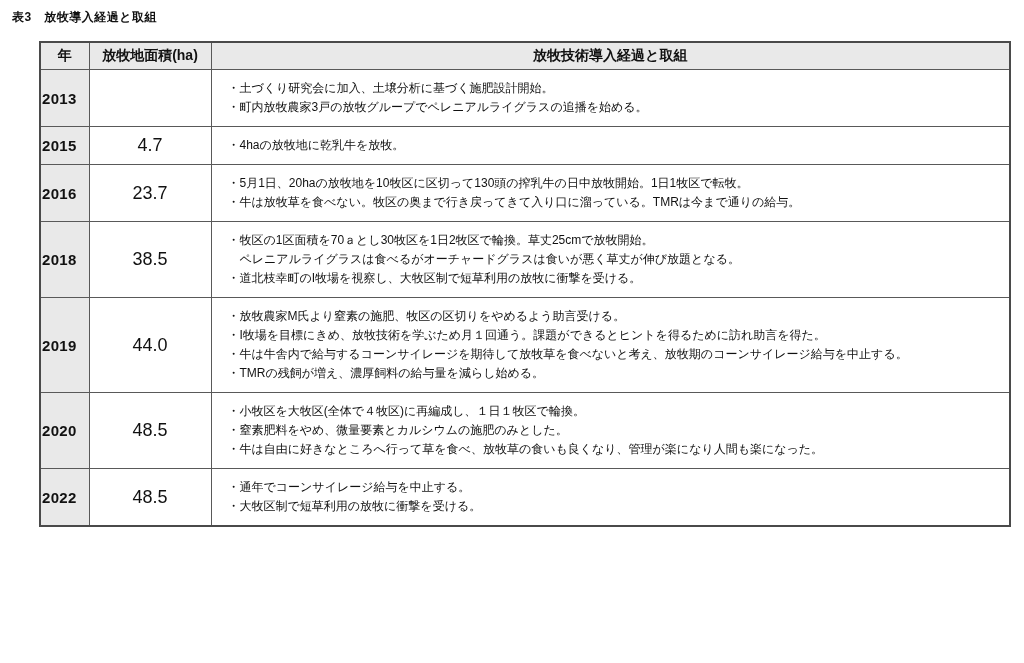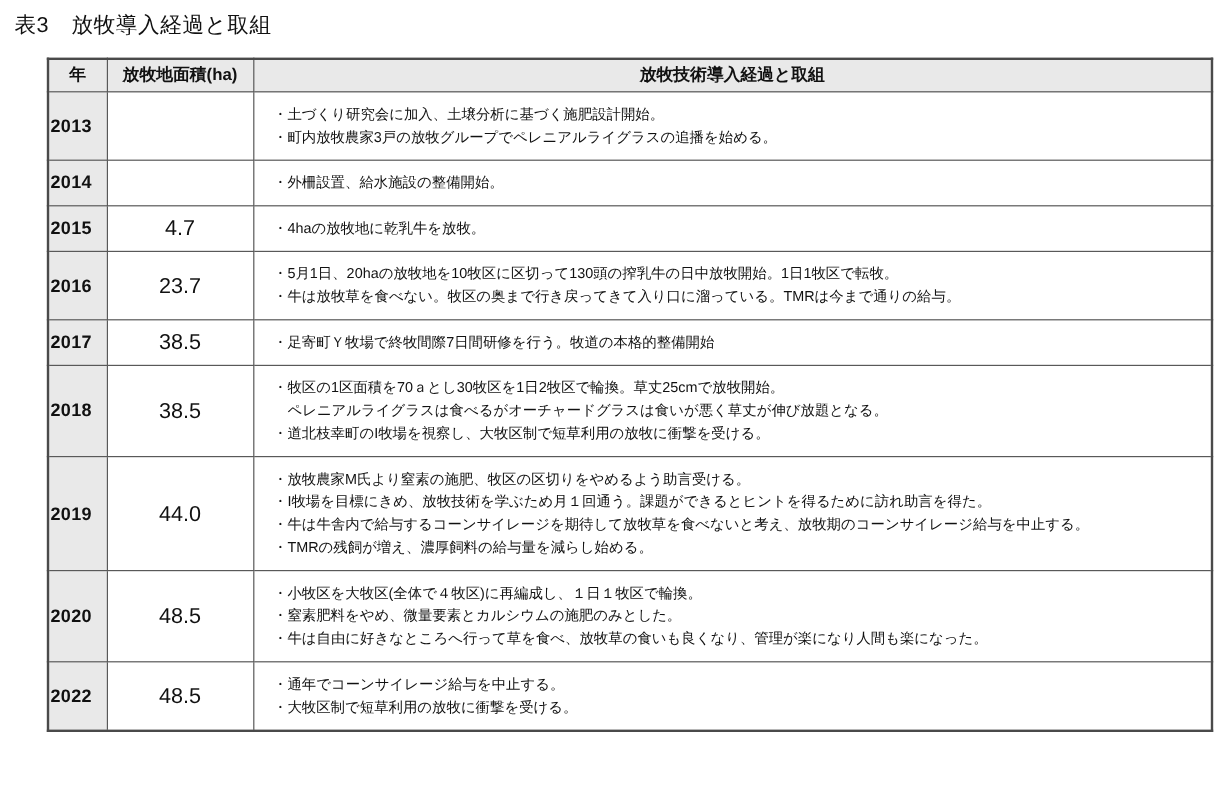--- a/index.html
+++ b/index.html
@@ -10,22 +10,22 @@
     color: #111111;
   }
   .page {
     width: 1024px;
     height: 663px;
     background: #ffffff;
     padding: 9px 14px 0 12px;
     overflow: hidden;
   }
   .page-title {
-    font-size: 18px;
-    font-weight: normal;
+    font-size: 12px;
+    font-weight: bold;
     margin: 0 0 0 0;
     letter-spacing: 0.5px;
     white-space: pre;
   }
   table.grazing-table {
     border-collapse: collapse;
     margin: 15px 0 0 27px;
     width: 970px;
     table-layout: fixed;
   }
@@ -92,52 +92,38 @@
     <tbody>
   <tr>
     <td class="year-cell">2013</td>
     <td class="area-cell"></td>
     <td class="details-cell">
             <div class="detail-line">・土づくり研究会に加入、土壌分析に基づく施肥設計開始。</div>
             <div class="detail-line">・町内放牧農家3戸の放牧グループでペレニアルライグラスの追播を始める。</div>
           </td>
   </tr>
 
-  <tr>
-    <td class="year-cell">2014</td>
-    <td class="area-cell"></td>
-    <td class="details-cell">
-            <div class="detail-line">・外柵設置、給水施設の整備開始。</div>
-          </td>
-  </tr>
 
   <tr>
     <td class="year-cell">2015</td>
     <td class="area-cell">4.7</td>
     <td class="details-cell">
             <div class="detail-line">・4haの放牧地に乾乳牛を放牧。</div>
           </td>
   </tr>
 
   <tr>
     <td class="year-cell">2016</td>
     <td class="area-cell">23.7</td>
     <td class="details-cell">
             <div class="detail-line">・5月1日、20haの放牧地を10牧区に区切って130頭の搾乳牛の日中放牧開始。1日1牧区で転牧。</div>
             <div class="detail-line">・牛は放牧草を食べない。牧区の奥まで行き戻ってきて入り口に溜っている。TMRは今まで通りの給与。</div>
           </td>
   </tr>
 
-  <tr>
-    <td class="year-cell">2017</td>
-    <td class="area-cell">38.5</td>
-    <td class="details-cell">
-            <div class="detail-line">・足寄町Ｙ牧場で終牧間際7日間研修を行う。牧道の本格的整備開始</div>
-          </td>
-  </tr>
 
   <tr>
     <td class="year-cell">2018</td>
     <td class="area-cell">38.5</td>
     <td class="details-cell">
             <div class="detail-line">・牧区の1区面積を70ａとし30牧区を1日2牧区で輪換。草丈25cmで放牧開始。</div>
             <div class="detail-line">　ペレニアルライグラスは食べるがオーチャードグラスは食いが悪く草丈が伸び放題となる。</div>
             <div class="detail-line">・道北枝幸町のI牧場を視察し、大牧区制で短草利用の放牧に衝撃を受ける。</div>
           </td>
   </tr>

